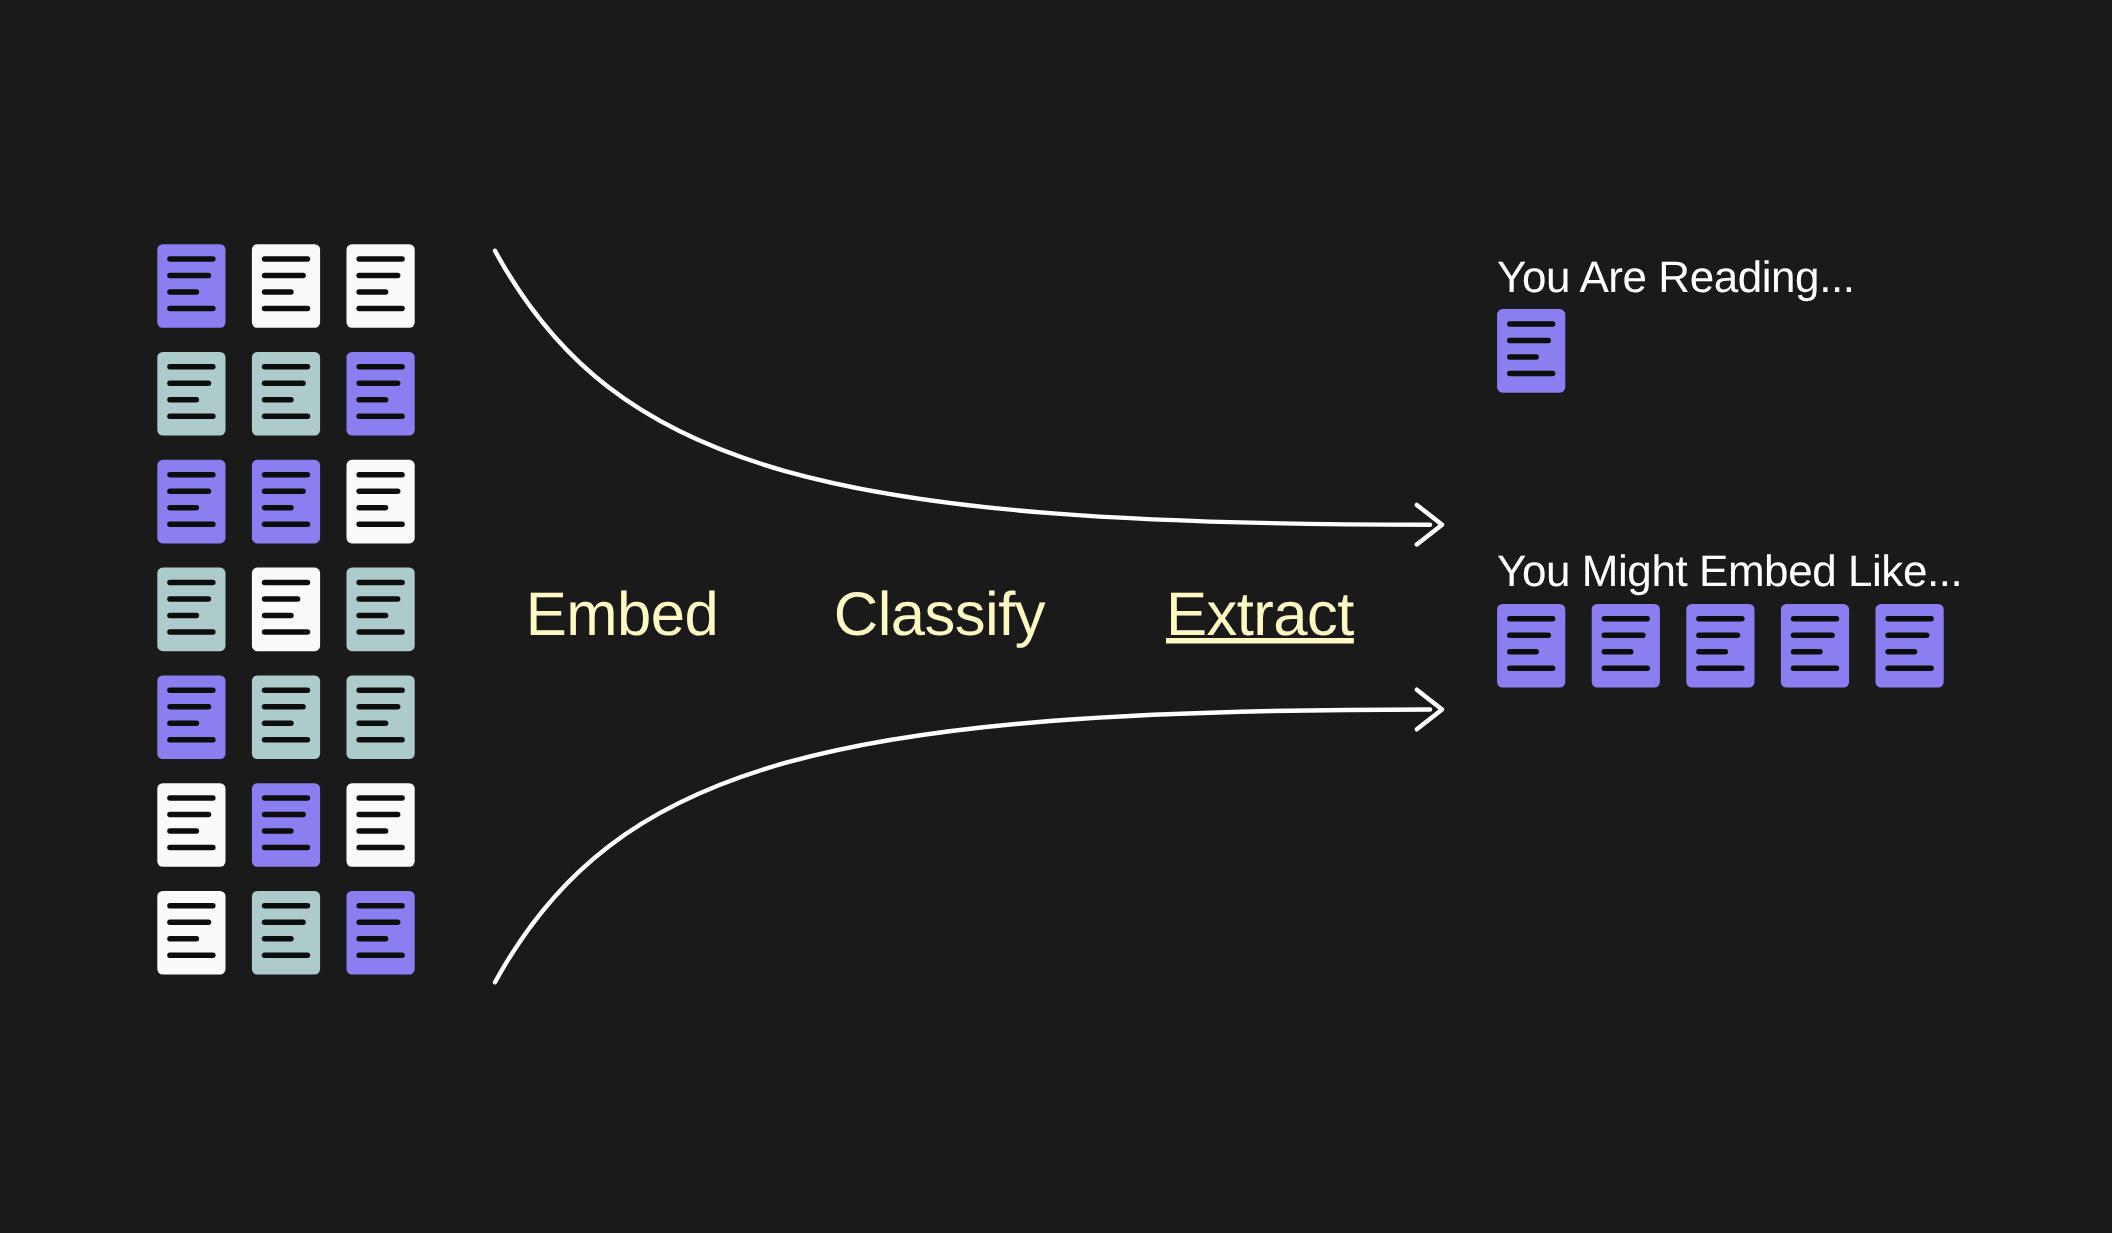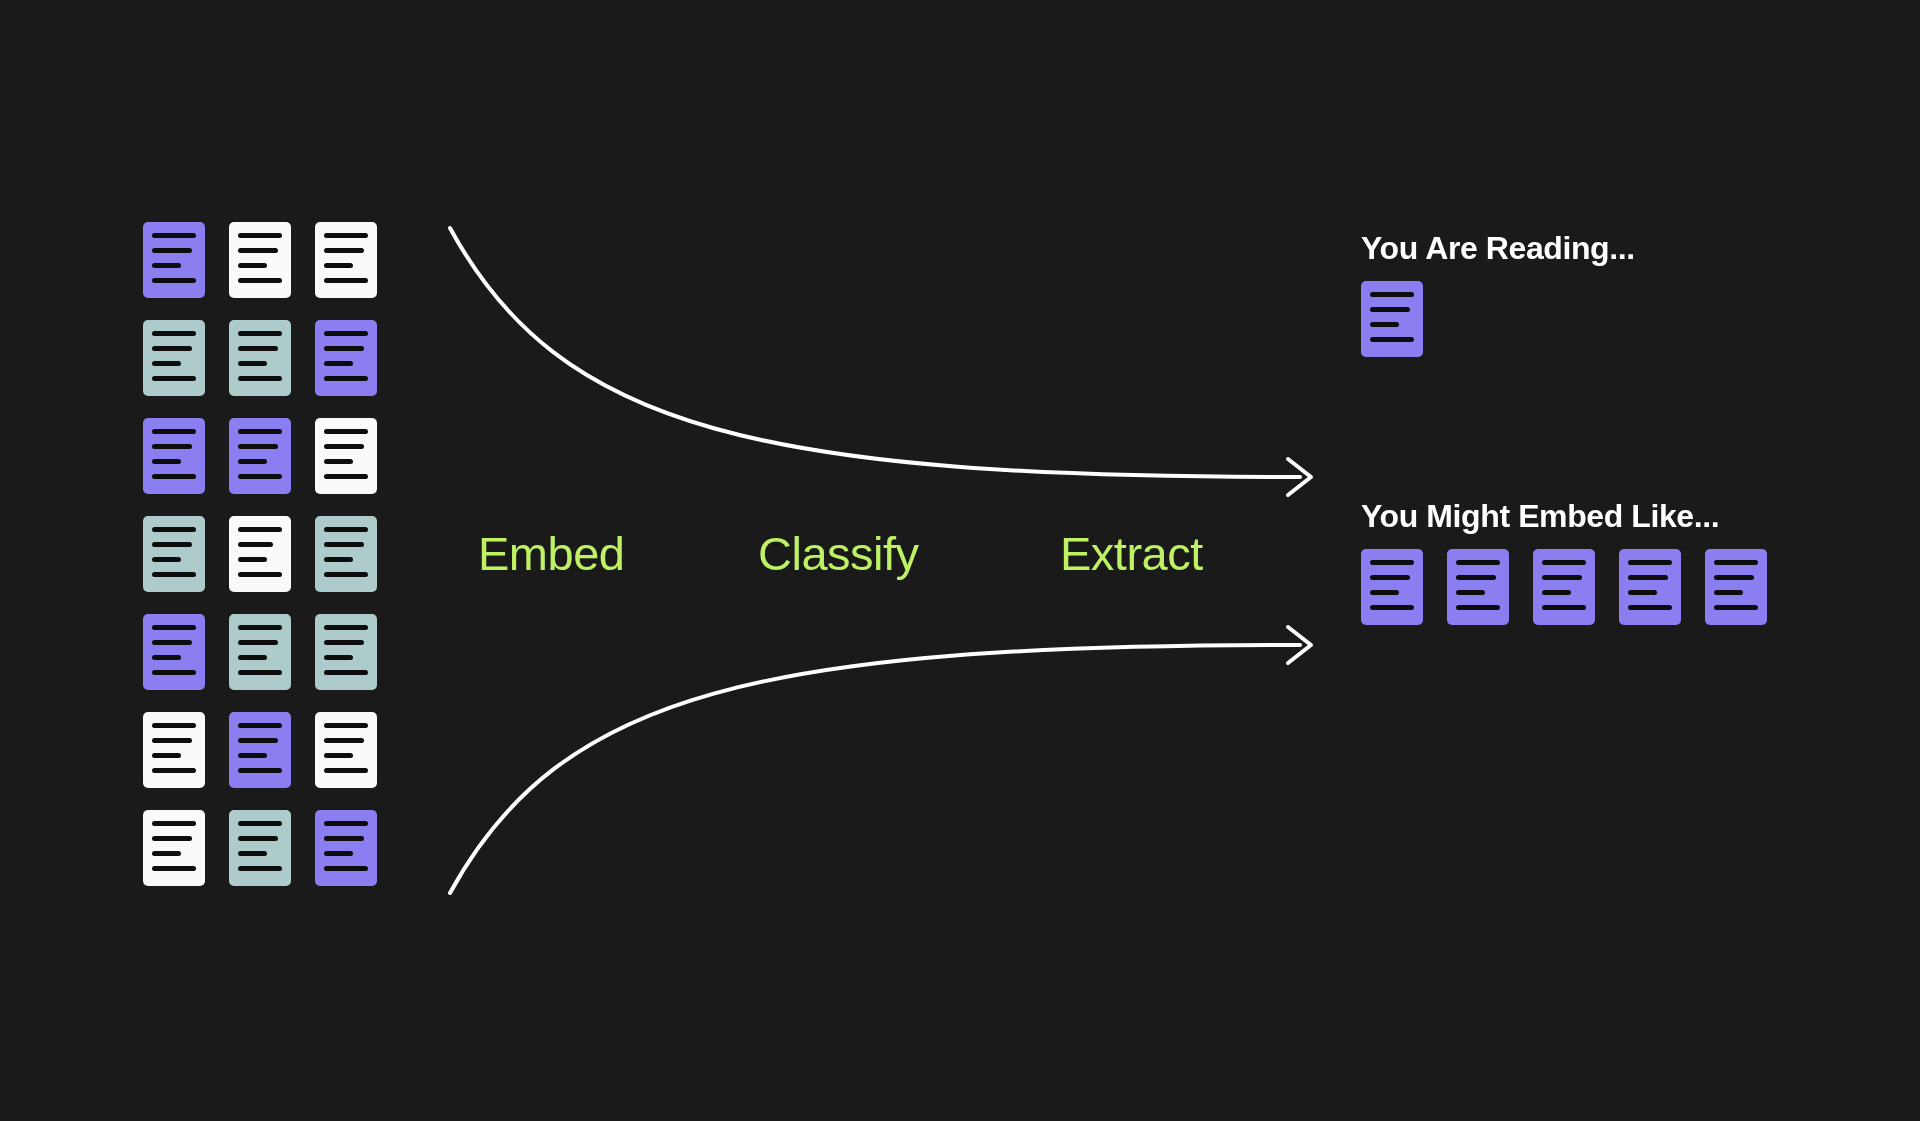--- a/index.html
+++ b/index.html
@@ -43,34 +43,34 @@
   .doc-card .ln.w65  { width: 65%; }
   .doc-card .ln.w80  { width: 80%; }
 
   .c-purple { background: #8b7ef0; }
   .c-sage   { background: #aecbcb; }
   .c-white  { background: #fafafa; }
 
   
   .stage-label {
     position: absolute;
-    color: #bef264;
-    font-size: 47px;
+    color: #fef9c3;
+    font-size: 56px;
     font-weight: 400;
     letter-spacing: -0.5px;
     white-space: nowrap;
     line-height: 1;
   }
 
   
   .panel-heading {
     position: absolute;
     color: #ffffff;
-    font-size: 32px;
-    font-weight: 700;
+    font-size: 40px;
+    font-weight: 400;
     letter-spacing: -0.4px;
     white-space: nowrap;
     line-height: 1;
   }
 
   
   #arrows {
     position: absolute;
     left: 0; top: 0;
     width: 1920px;
@@ -208,21 +208,21 @@
         <div class="ln w100"></div>
         <div class="ln w92"></div>
         <div class="ln w65"></div>
         <div class="ln w100"></div>
       </div>
     </div>
 
   <div id="stage-labels">
       <div class="stage-label" style="left: 478px; top: 530px;">Embed</div>
       <div class="stage-label" style="left: 758px; top: 530px;">Classify</div>
-      <div class="stage-label" style="left: 1060px; top: 530px;">Extract</div>
+      <div class="stage-label" style="left: 1060px; top: 530px; text-decoration: underline;">Extract</div>
     </div>
 
   <svg id="arrows" viewBox="0 0 1920 1121" xmlns="http://www.w3.org/2000/svg">
       <path d="M 450 228 C 560 430 760 477 1300 477" fill="none" stroke="#ffffff" stroke-width="4" stroke-linecap="round"></path>
       <path d="M 1288 459 L 1311 477 L 1288 495" fill="none" stroke="#ffffff" stroke-width="4" stroke-linecap="round" stroke-linejoin="round"></path>
       <path d="M 450 893 C 560 692 760 645 1300 645" fill="none" stroke="#ffffff" stroke-width="4" stroke-linecap="round"></path>
       <path d="M 1288 627 L 1311 645 L 1288 663" fill="none" stroke="#ffffff" stroke-width="4" stroke-linecap="round" stroke-linejoin="round"></path>
     </svg>
 
   <div id="results-panel">

